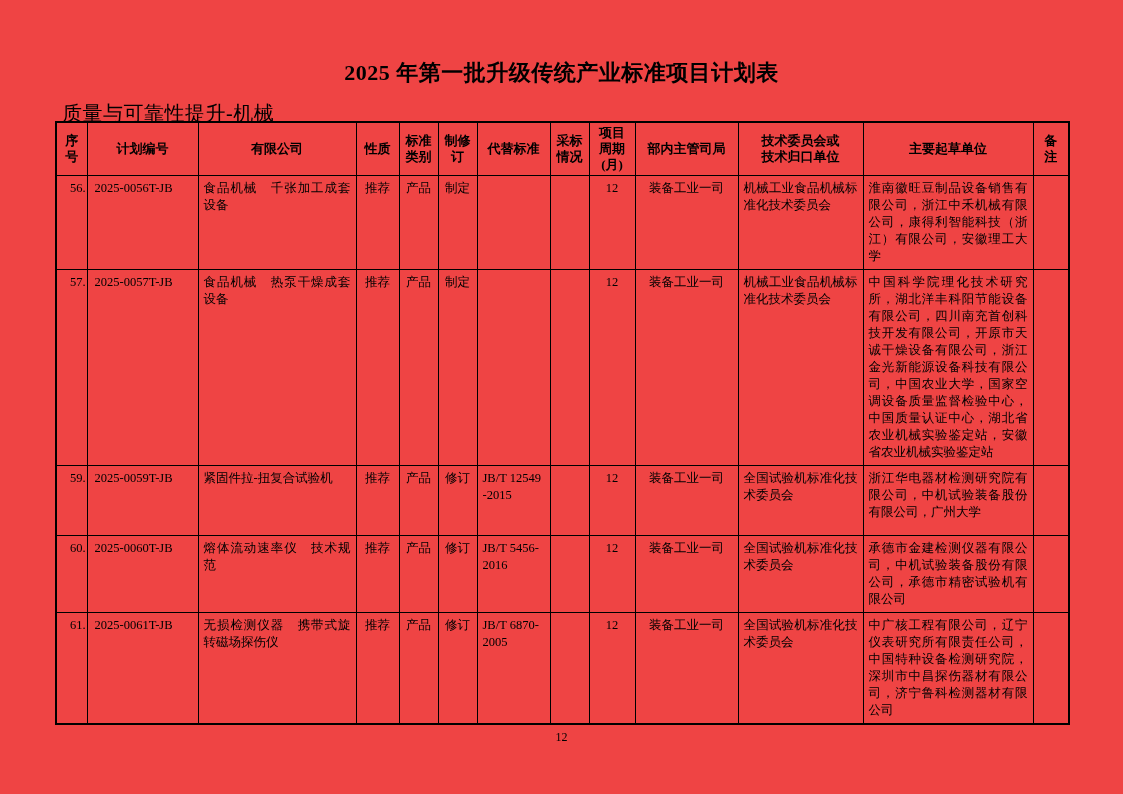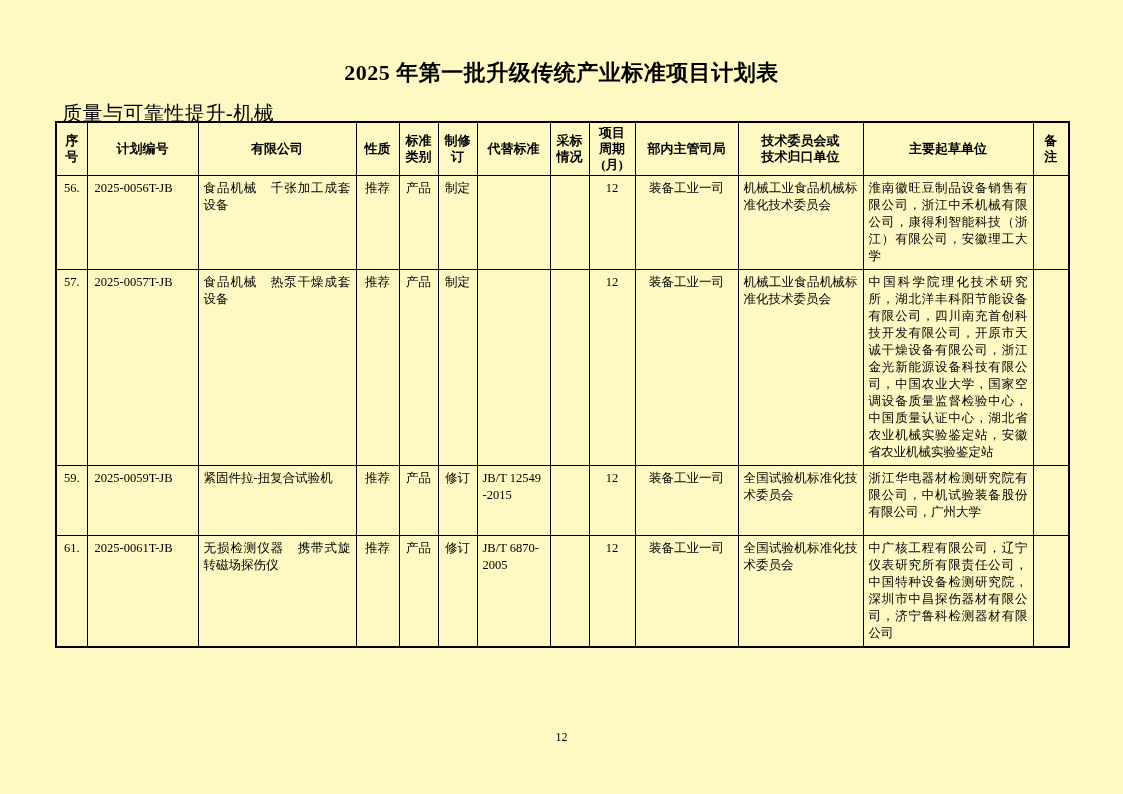--- a/index.html
+++ b/index.html
@@ -10,21 +10,21 @@
   body {
     width: 1123px;
     height: 794px;
     font-family: "Liberation Serif", "DejaVu Serif", serif;
     color: #000000;
   }
   .page {
     position: relative;
     width: 1123px;
     height: 794px;
-    background: #fef9c3;
+    background: #ef4444;
     overflow: hidden;
   }
   .doc-title {
     position: absolute;
     top: 58px;
     left: 0;
     width: 100%;
     margin: 0;
     text-align: center;
     font-size: 22px;
@@ -84,21 +84,21 @@
   col.c-rev       { width: 39px; }
   col.c-replaced  { width: 73px; }
   col.c-adopt     { width: 39px; }
   col.c-period    { width: 46px; }
   col.c-dept      { width: 103px; }
   col.c-committee { width: 125px; }
   col.c-drafters  { width: 170px; }
   col.c-remark    { width: 36px; }
 
   
-  tbody td:nth-child(1)  { text-align: center; padding-left: 1px; padding-right: 1px; }
+  tbody td:nth-child(1)  { text-align: right; padding-left: 1px; padding-right: 1px; }
   tbody td:nth-child(2)  { padding-left: 7px; }
   tbody td:nth-child(3)  { text-align: justify; }
   tbody td:nth-child(4),
   tbody td:nth-child(5),
   tbody td:nth-child(6)  { text-align: center; padding-left: 1px; padding-right: 1px; }
   tbody td:nth-child(7)  { word-break: break-all; }
   tbody td:nth-child(9)  { text-align: center; padding-left: 1px; padding-right: 1px; }
   tbody td:nth-child(10) { text-align: center; padding-left: 2px; padding-right: 2px; }
   tbody td:nth-child(11) { text-align: justify; }
   tbody td:nth-child(12) { text-align: justify; }
@@ -202,20 +202,35 @@
         <td>修订</td>
         <td>JB/T 12549-2015</td>
         <td></td>
         <td>12</td>
         <td>装备工业一司</td>
         <td>全国试验机标准化技术委员会</td>
         <td>浙江华电器材检测研究院有限公司，中机试验装备股份有限公司，广州大学</td>
         <td></td>
       </tr>
       <tr>
+        <td>60.</td>
+        <td>2025-0060T-JB</td>
+        <td>熔体流动速率仪　技术规范</td>
+        <td>推荐</td>
+        <td>产品</td>
+        <td>修订</td>
+        <td>JB/T 5456-2016</td>
+        <td></td>
+        <td>12</td>
+        <td>装备工业一司</td>
+        <td>全国试验机标准化技术委员会</td>
+        <td>承德市金建检测仪器有限公司，中机试验装备股份有限公司，承德市精密试验机有限公司</td>
+        <td></td>
+      </tr>
+      <tr>
         <td>61.</td>
         <td>2025-0061T-JB</td>
         <td>无损检测仪器　携带式旋转磁场探伤仪</td>
         <td>推荐</td>
         <td>产品</td>
         <td>修订</td>
         <td>JB/T 6870-2005</td>
         <td></td>
         <td>12</td>
         <td>装备工业一司</td>

